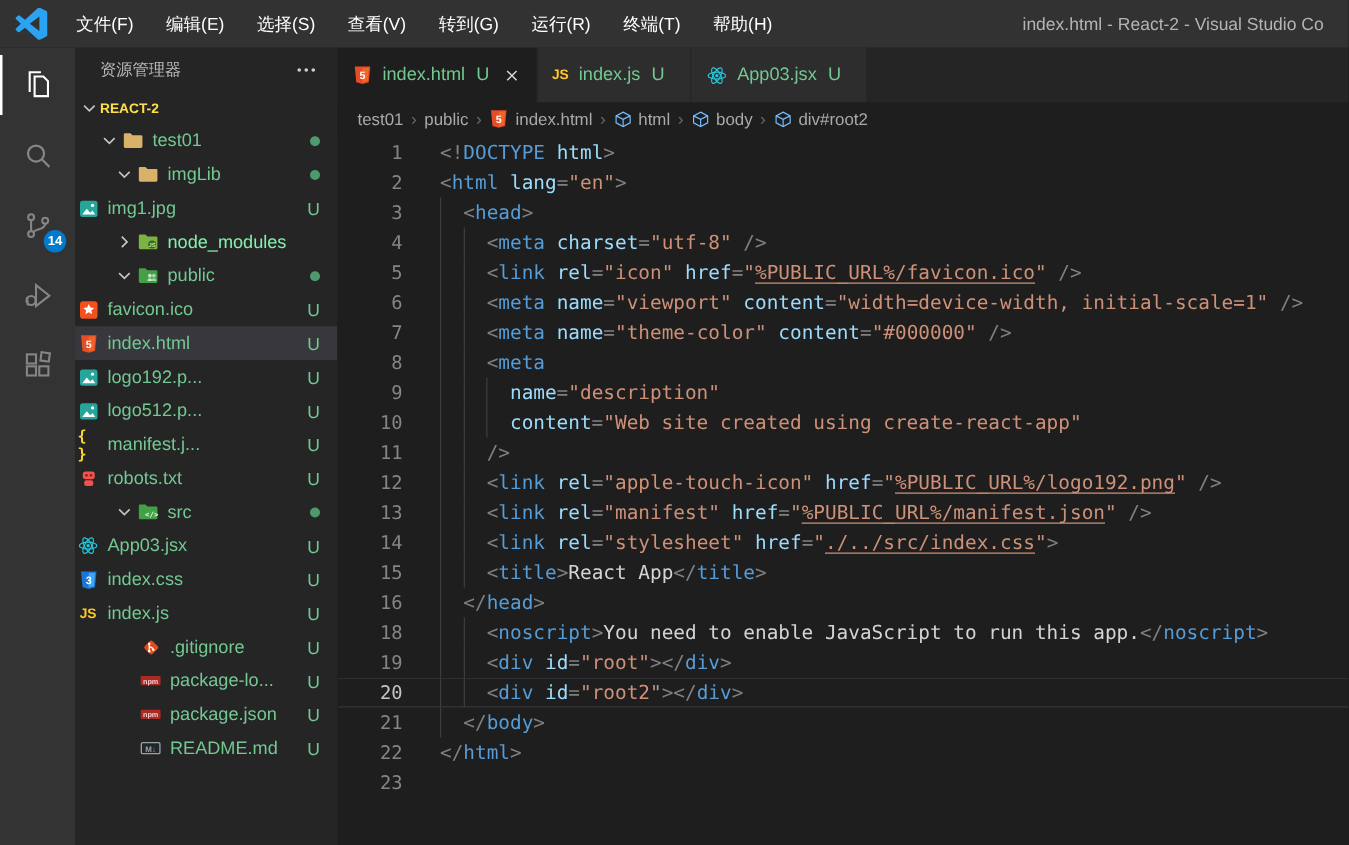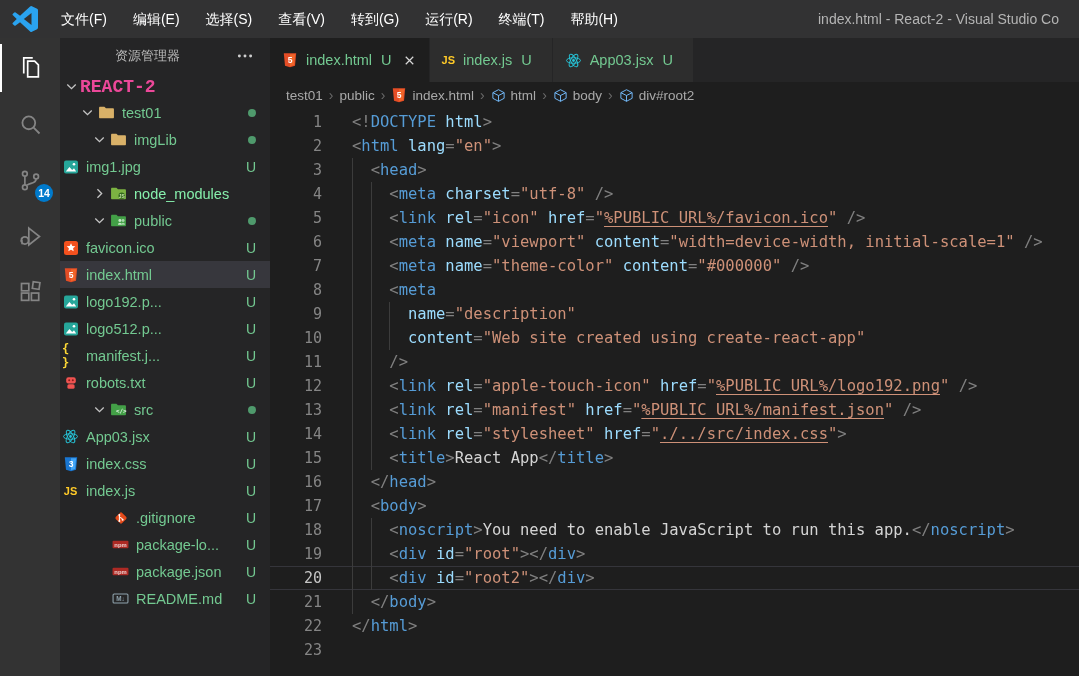--- a/index.html
+++ b/index.html
@@ -24,24 +24,24 @@
   .act-item.active { color:#ffffff; }
   .act-item.active .act-ind { position:absolute; left:0; top:4px; bottom:4px; width:2px; background:#ffffff; }
   .act-item svg { display:block; }
   .act-badge { position:absolute; right:7px; bottom:6px; min-width:18px; height:18px; border-radius:9px;
                background:#007acc; color:#ffffff; font-size:10.5px; font-weight:bold;
                display:flex; align-items:center; justify-content:center; padding:0 3px; }
 
   
   .sidebar { width:210px; background:#252526; color:#cccccc; overflow:hidden; }
   .sb-header { height:36px; display:flex; align-items:center; justify-content:space-between;
-               padding:0 16px 0 20px;margin-left:35px; }
+               padding:0 16px 0 20px; }
   .sb-title { font-size:13px; color:#bbbbbb; }
   .section-row { height:25px; display:flex; align-items:center; padding-left:4px;
-                 font-weight:bold; font-size:18px; color:#ec4899;font-family:Liberation Mono, monospace; }
+                 font-weight:bold; font-size:11px; color:#fde047; }
   .row { height:27px; display:flex; align-items:center; font-size:14.5px; position:relative; cursor:pointer; }
   .row.selected { background:#37373d; }
   .row .chev { width:16px; height:16px; flex:0 0 auto; display:flex; align-items:center; }
   .row .ficon { width:17px; height:17px; flex:0 0 auto; margin:0 0 0 2px;
                 display:flex; align-items:center; justify-content:center; }
   .row .label { margin-left:7px; color:#cccccc; white-space:nowrap; }
   .row.green .label { color:#73c991; }
   .row.ignored .label { color:#86efac; }
   .row .right { margin-left:auto; padding-right:14px; display:flex; align-items:center; }
   .u-badge { color:#73c991; font-size:14px; }
@@ -539,21 +539,20 @@
         <div class="cl"><span class="ln">7</span><span><span class="ig"></span><span class="ig"></span><span class="tk-p">&lt;</span><span class="tk-t">meta</span><span class="tk-a"> name</span><span class="tk-p">=</span><span class="tk-s">"theme-color"</span><span class="tk-a"> content</span><span class="tk-p">=</span><span class="tk-s">"#000000"</span><span class="tk-p"> /&gt;</span></span></div>
         <div class="cl"><span class="ln">8</span><span><span class="ig"></span><span class="ig"></span><span class="tk-p">&lt;</span><span class="tk-t">meta</span></span></div>
         <div class="cl"><span class="ln">9</span><span><span class="ig"></span><span class="ig"></span><span class="ig"></span><span class="tk-a">name</span><span class="tk-p">=</span><span class="tk-s">"description"</span></span></div>
         <div class="cl"><span class="ln">10</span><span><span class="ig"></span><span class="ig"></span><span class="ig"></span><span class="tk-a">content</span><span class="tk-p">=</span><span class="tk-s">"Web site created using create-react-app"</span></span></div>
         <div class="cl"><span class="ln">11</span><span><span class="ig"></span><span class="ig"></span><span class="tk-p">/&gt;</span></span></div>
         <div class="cl"><span class="ln">12</span><span><span class="ig"></span><span class="ig"></span><span class="tk-p">&lt;</span><span class="tk-t">link</span><span class="tk-a"> rel</span><span class="tk-p">=</span><span class="tk-s">"apple-touch-icon"</span><span class="tk-a"> href</span><span class="tk-p">=</span><span class="tk-s">"</span><span class="tk-l">%PUBLIC_URL%/logo192.png</span><span class="tk-s">"</span><span class="tk-p"> /&gt;</span></span></div>
         <div class="cl"><span class="ln">13</span><span><span class="ig"></span><span class="ig"></span><span class="tk-p">&lt;</span><span class="tk-t">link</span><span class="tk-a"> rel</span><span class="tk-p">=</span><span class="tk-s">"manifest"</span><span class="tk-a"> href</span><span class="tk-p">=</span><span class="tk-s">"</span><span class="tk-l">%PUBLIC_URL%/manifest.json</span><span class="tk-s">"</span><span class="tk-p"> /&gt;</span></span></div>
         <div class="cl"><span class="ln">14</span><span><span class="ig"></span><span class="ig"></span><span class="tk-p">&lt;</span><span class="tk-t">link</span><span class="tk-a"> rel</span><span class="tk-p">=</span><span class="tk-s">"stylesheet"</span><span class="tk-a"> href</span><span class="tk-p">=</span><span class="tk-s">"</span><span class="tk-l">./../src/index.css</span><span class="tk-s">"</span><span class="tk-p">&gt;</span></span></div>
         <div class="cl"><span class="ln">15</span><span><span class="ig"></span><span class="ig"></span><span class="tk-p">&lt;</span><span class="tk-t">title</span><span class="tk-p">&gt;</span><span class="tk-x">React App</span><span class="tk-p">&lt;/</span><span class="tk-t">title</span><span class="tk-p">&gt;</span></span></div>
         <div class="cl"><span class="ln">16</span><span><span class="ig"></span><span class="tk-p">&lt;/</span><span class="tk-t">head</span><span class="tk-p">&gt;</span></span></div>
-        <div class="cl"><span class="ln">17</span><span><span class="ig"></span><span class="tk-p">&lt;</span><span class="tk-t">body</span><span class="tk-p">&gt;</span></span></div>
         <div class="cl"><span class="ln">18</span><span><span class="ig"></span><span class="ig"></span><span class="tk-p">&lt;</span><span class="tk-t">noscript</span><span class="tk-p">&gt;</span><span class="tk-x">You need to enable JavaScript to run this app.</span><span class="tk-p">&lt;/</span><span class="tk-t">noscript</span><span class="tk-p">&gt;</span></span></div>
         <div class="cl"><span class="ln">19</span><span><span class="ig"></span><span class="ig"></span><span class="tk-p">&lt;</span><span class="tk-t">div</span><span class="tk-a"> id</span><span class="tk-p">=</span><span class="tk-s">"root"</span><span class="tk-p">&gt;&lt;/</span><span class="tk-t">div</span><span class="tk-p">&gt;</span></span></div>
         <div class="cl active"><span class="ln">20</span><span><span class="ig"></span><span class="ig"></span><span class="tk-p">&lt;</span><span class="tk-t">div</span><span class="tk-a"> id</span><span class="tk-p">=</span><span class="tk-s">"root2"</span><span class="tk-p">&gt;&lt;/</span><span class="tk-t">div</span><span class="tk-p">&gt;</span></span></div>
         <div class="cl"><span class="ln">21</span><span><span class="ig"></span><span class="tk-p">&lt;/</span><span class="tk-t">body</span><span class="tk-p">&gt;</span></span></div>
         <div class="cl"><span class="ln">22</span><span><span class="tk-p">&lt;/</span><span class="tk-t">html</span><span class="tk-p">&gt;</span></span></div>
         <div class="cl"><span class="ln">23</span><span></span></div>
       </div>
   </div>
 </div>
 

